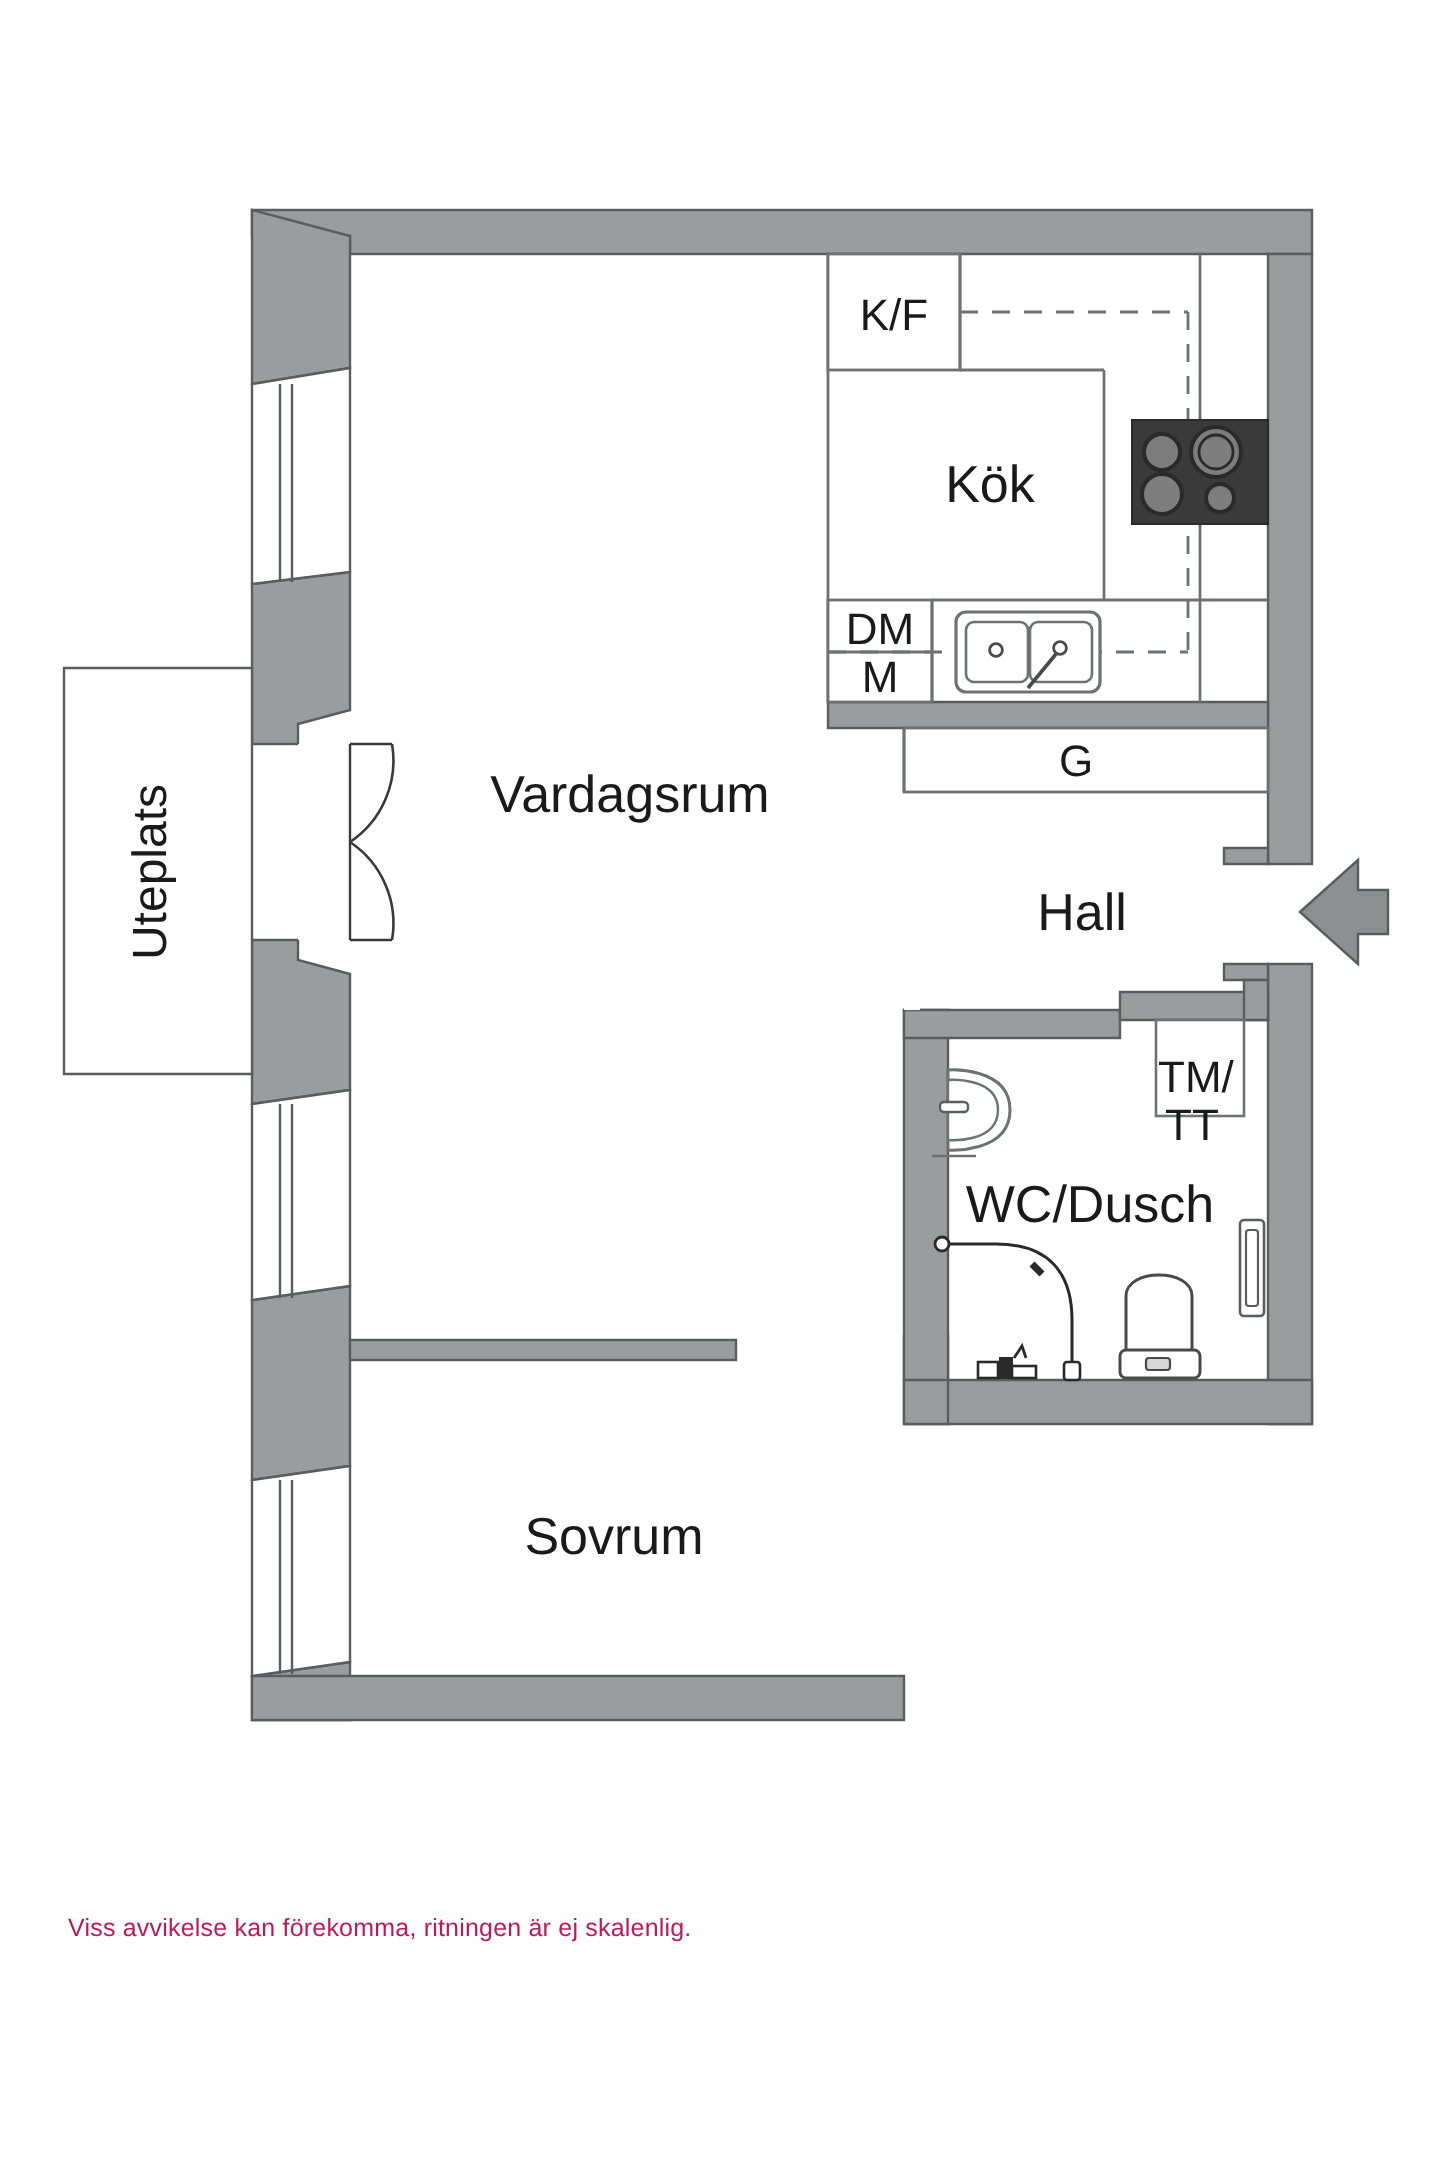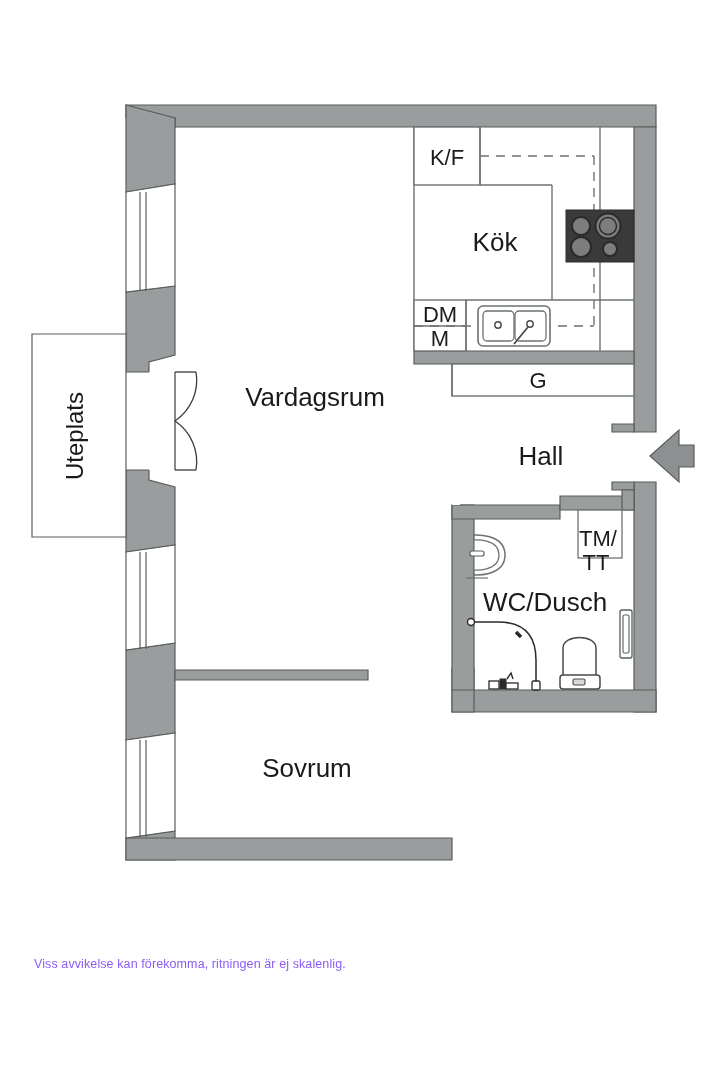--- a/index.html
+++ b/index.html
@@ -42,21 +42,21 @@
     font-family: "Liberation Sans", sans-serif;
     font-size: 24px;
     fill: #1a1a1a;
   }
   .footnote {
     position: absolute;
     left: 34px;
     top: 957px;
     font-family: "Liberation Sans", sans-serif;
     font-size: 12.5px;
-    color: #8b5cf6;
+    color: #be185d;
     letter-spacing: 0.1px;
     white-space: nowrap;
   }
 </style>
 </head>
 <body>
 
 <div id="floorplan-root">
 
   <svg id="plan-svg" viewBox="0 0 720 1080" xmlns="http://www.w3.org/2000/svg">

